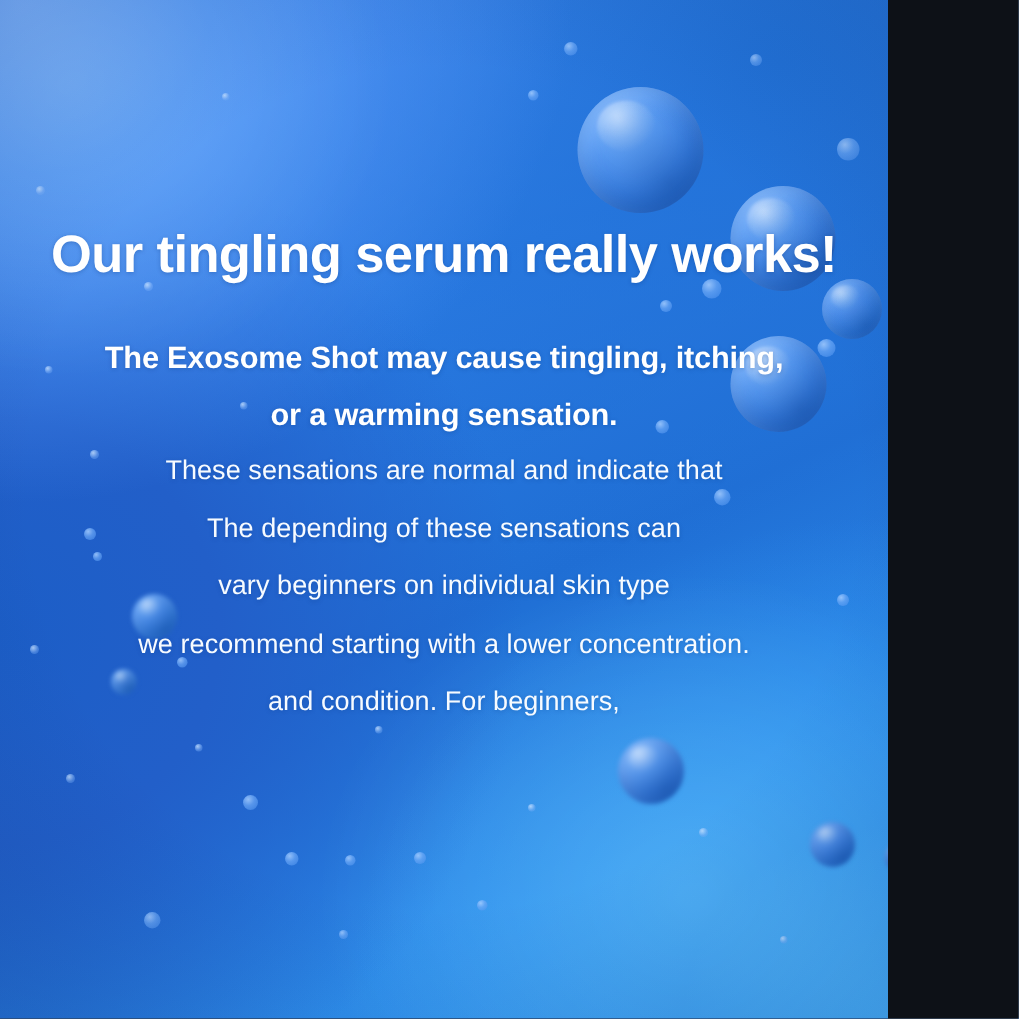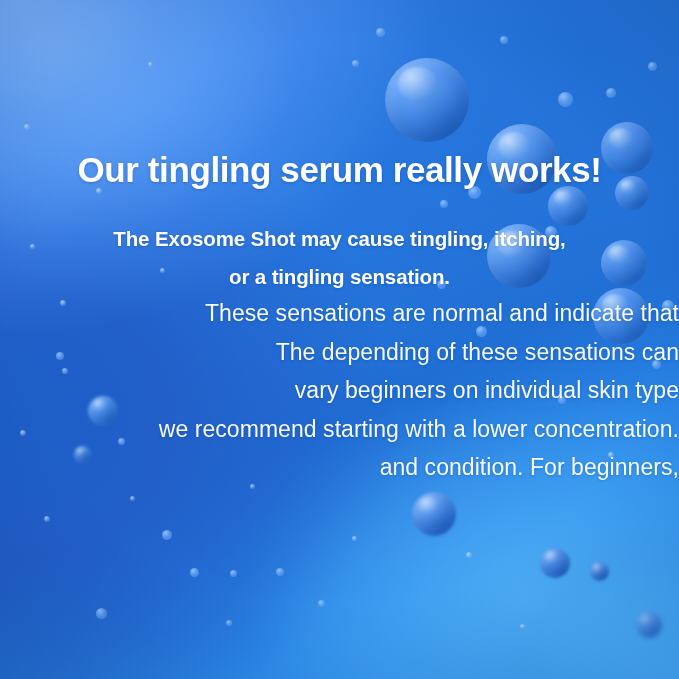--- a/index.html
+++ b/index.html
@@ -1,17 +1,17 @@
 <!DOCTYPE html>
 <html><head>
 <meta charset="utf-8">
 <style>
   html,body{margin:0;padding:0;background:#0d1117;}
   #poster{
-    position:relative;width:679px;height:679px;overflow:hidden;
+    position:relative;width:592px;height:679px;overflow:hidden;
     font-family:"Liberation Sans", sans-serif;
     background:#2a7ae2;
   }
   
   .bg{position:absolute;inset:0;}
   .bg-base{
     background:
       radial-gradient(120% 95% at 2% 0%,   #6ba4fb 0%,  #4e92f4 18%, rgba(60,130,230,0) 52%),
       radial-gradient(105% 85% at 100% 100%, #3ea8fa 0%, #2f93ef 22%, rgba(47,147,239,0) 58%),
       radial-gradient(95% 80% at 0% 62%,   #1c5ec7 0%,  #225fc9 26%, rgba(34,95,201,0) 62%),
@@ -65,22 +65,22 @@
     position:absolute;top:150px;left:0;right:0;text-align:center;
     font-size:35px;font-weight:bold;color:#ffffff;letter-spacing:-.4px;
     text-shadow:0 1px 3px rgba(10,50,120,.30);
   }
   .sub{
     position:absolute;top:220px;left:0;right:0;text-align:center;
     font-size:20.5px;font-weight:bold;color:#ffffff;line-height:38px;
     letter-spacing:-.15px;text-shadow:0 1px 3px rgba(10,50,120,.28);
   }
   .body{
-    position:absolute;top:294px;left:0;right:0;text-align:right;
-    font-size:23px;font-weight:400;color:#f7fbff;line-height:38.5px;
+    position:absolute;top:294px;left:0;right:0;text-align:center;
+    font-size:18px;font-weight:400;color:#f7fbff;line-height:38.5px;
     letter-spacing:.05px;text-shadow:0 1px 3px rgba(10,50,120,.26);
   }
   .ln{display:block;}
 </style>
 </head>
 <body>
 
 <div id="poster">
 
   <div class="bg bg-base"></div>
@@ -145,21 +145,21 @@
   </div>
 
   <div class="bg bg-vig"></div>
 
   <div class="content">
 
     <div class="headline">Our tingling serum really works!</div>
 
     <div class="sub">
       <span class="ln">The Exosome Shot may cause tingling, itching,</span>
-      <span class="ln">or a tingling sensation.</span>
+      <span class="ln">or a warming sensation.</span>
     </div>
 
     <div class="body">
       <span class="ln">These sensations are normal and indicate that</span>
       <span class="ln">The depending of these sensations can</span>
       <span class="ln">vary beginners on individual skin type</span>
       <span class="ln">we recommend starting with a lower concentration.</span>
       <span class="ln">and condition. For beginners,</span>
     </div>
 

